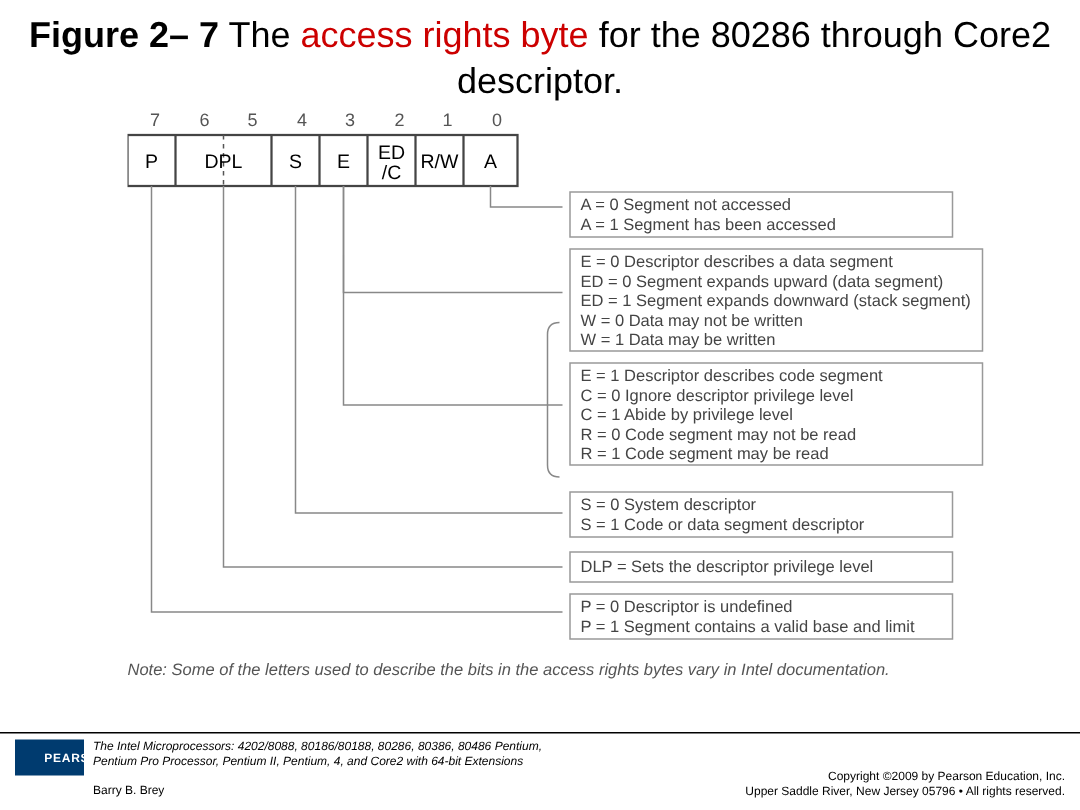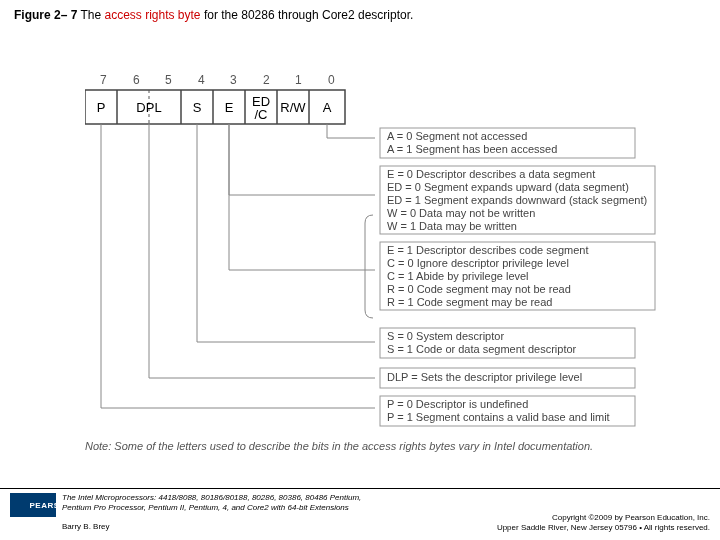--- a/index.html
+++ b/index.html
@@ -7,22 +7,23 @@
     margin: 0;
     width: 720px;
     height: 540px;
     font-family: Arial, Helvetica, sans-serif;
     background: #fff;
     position: relative;
     color: #000;
   }
   .caption {
     padding: 8px 14px 0 14px;
-    font-size: 12px;
+    font-size: 24px;
     line-height: 1.3;
+    text-align: center;
   }
   .caption b { font-weight: 700; }
   .caption .red { color: #c00; }
 
   .diagram {
     position: absolute;
     left: 85px;
     top: 70px;
     width: 580px;
     height: 400px;
@@ -140,21 +141,21 @@
   <text class="ann" x="302" y="351">P = 1   Segment contains a valid base and limit</text>
 
   <text class="note" x="0" y="380">Note:  Some of the letters used to describe the bits in the access rights bytes vary in Intel documentation.</text>
 </svg>
 </div>
 
 <div class="footer">
   <div class="left">
     <div class="pearson">PEARSON</div>
     <div class="book">
-      <span>The Intel Microprocessors: 4418/8088, 80186/80188, 80286, 80386, 80486 Pentium,</span><br>
+      <span>The Intel Microprocessors: 4202/8088, 80186/80188, 80286, 80386, 80486 Pentium,</span><br>
       <span>Pentium Pro Processor, Pentium II, Pentium, 4, and Core2 with 64-bit Extensions</span><br>
       <br>
       <span style="font-style:normal">Barry B. Brey</span>
     </div>
   </div>
   <div class="right">
     <span>Copyright ©2009 by Pearson Education, Inc.</span><br>
     <span>Upper Saddle River, New Jersey 05796 • All rights reserved.</span>
   </div>
 </div>

